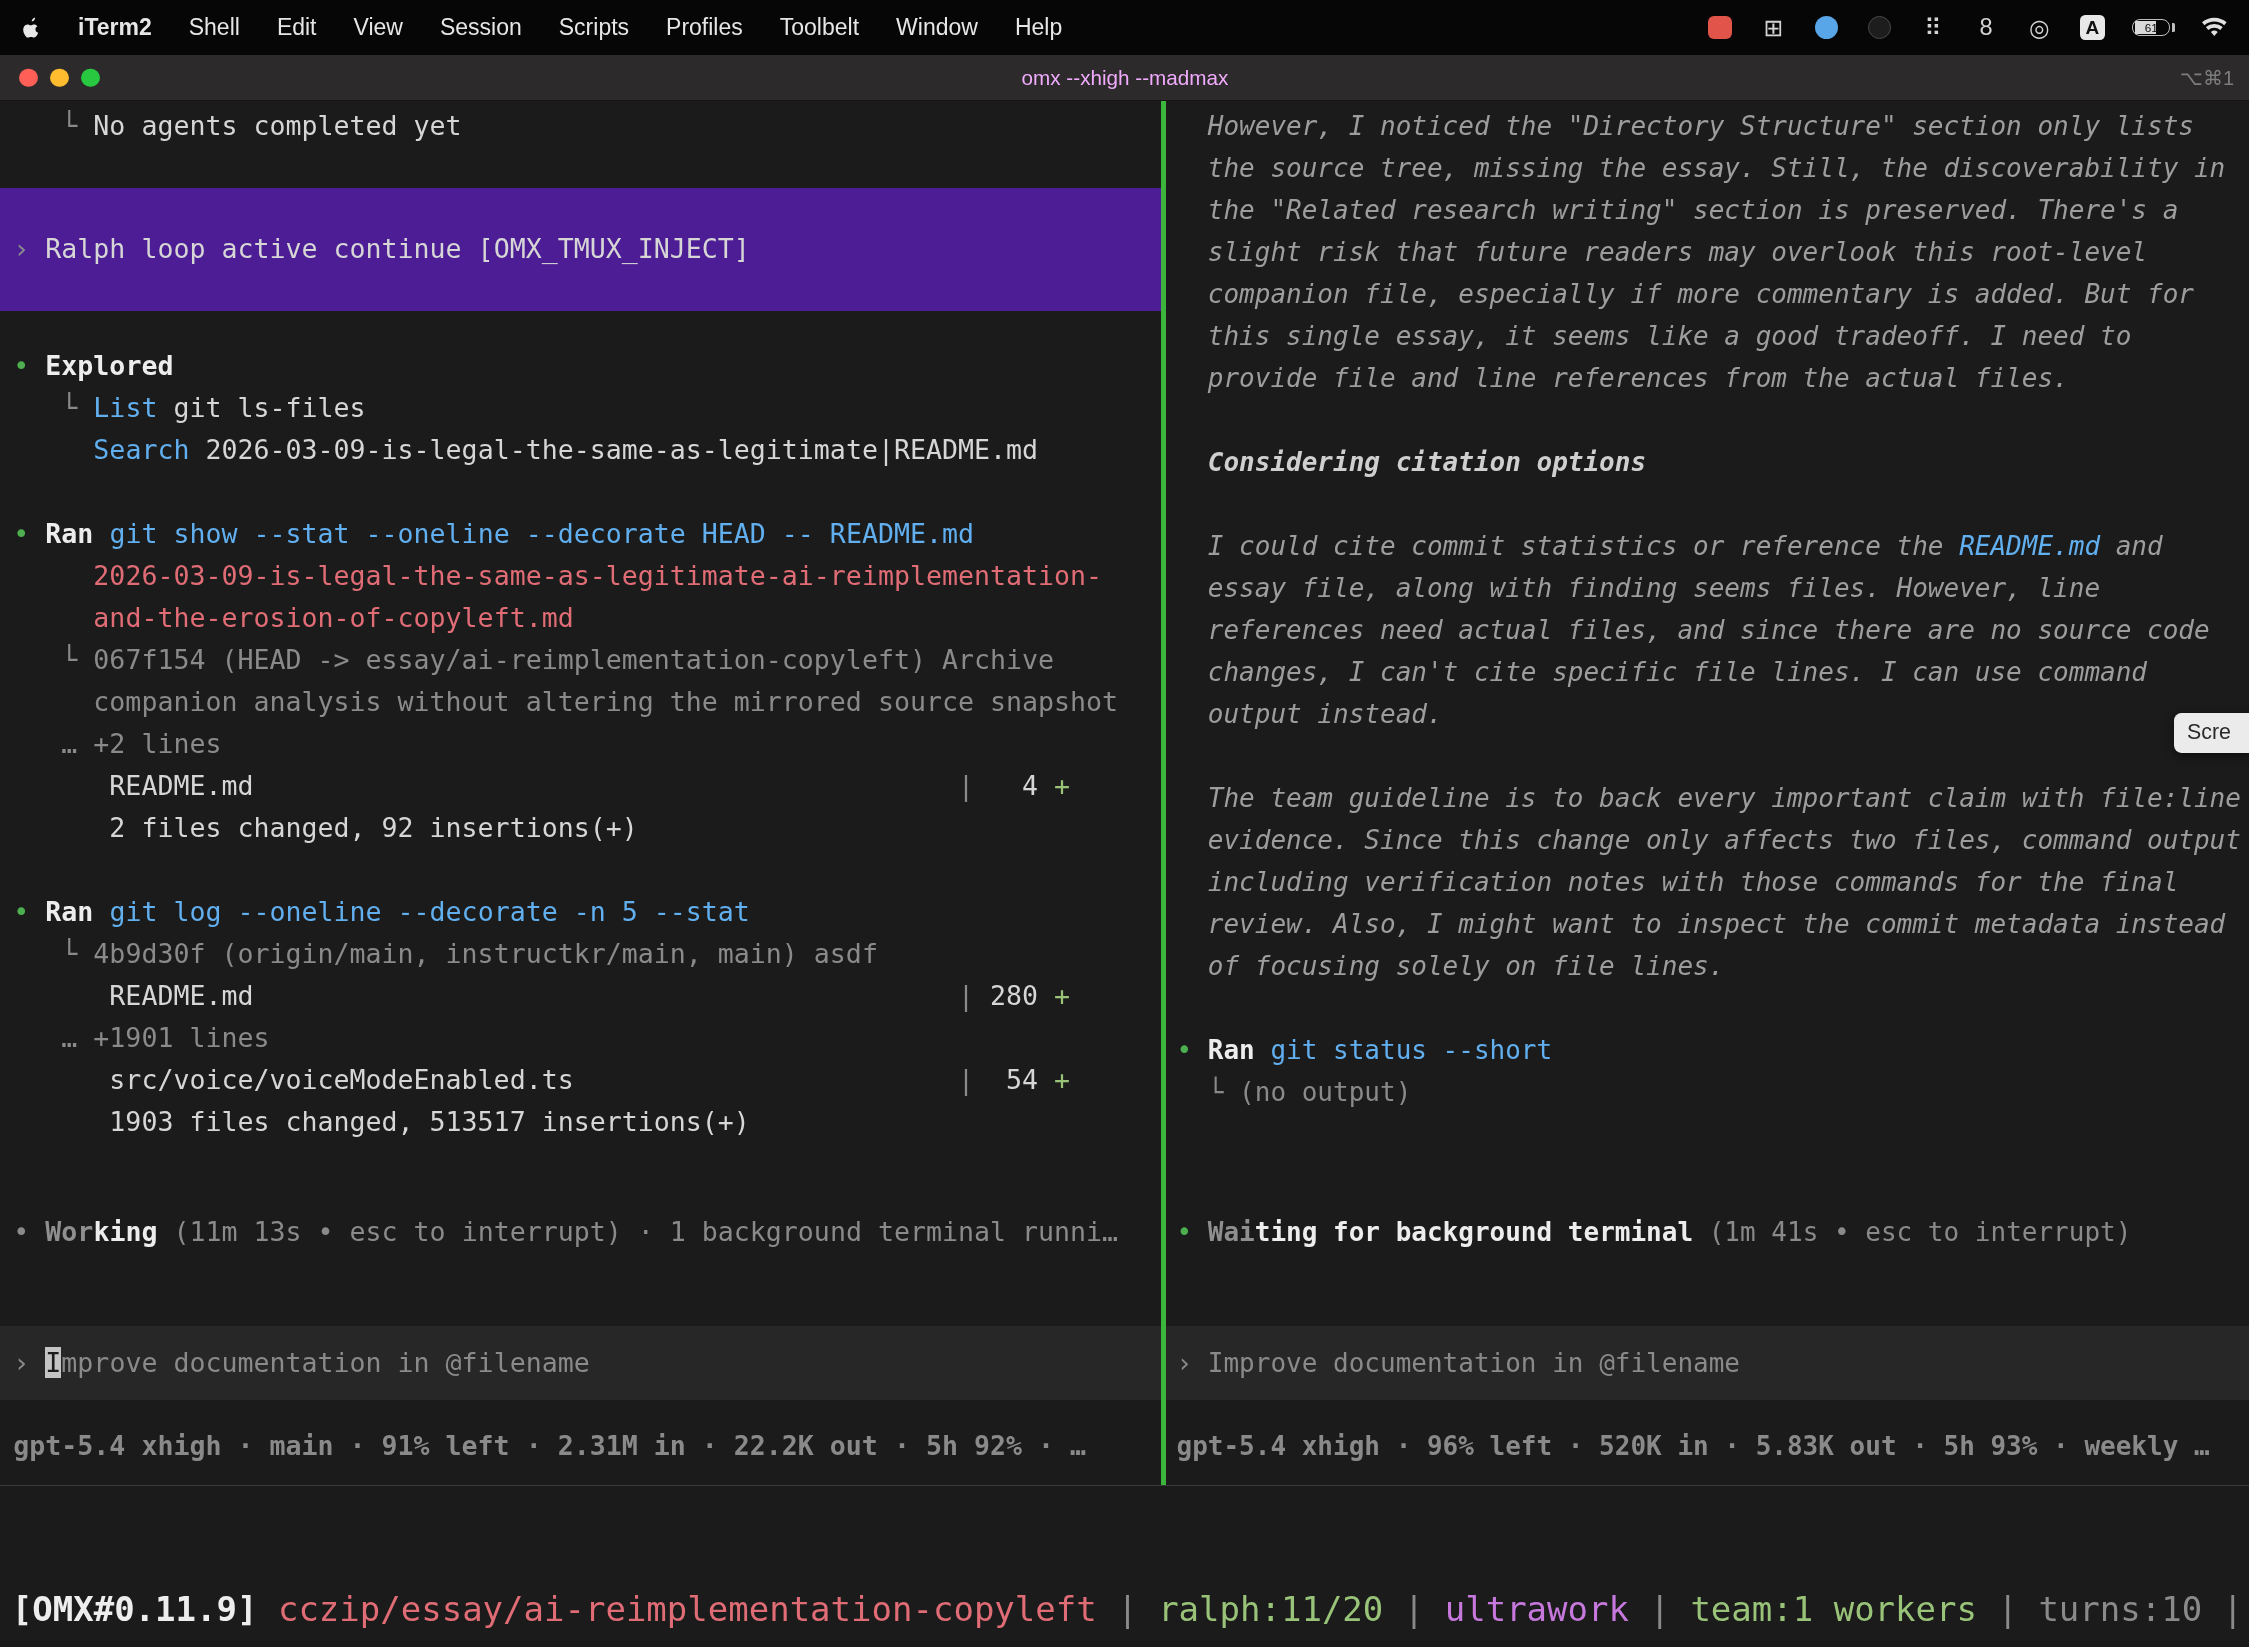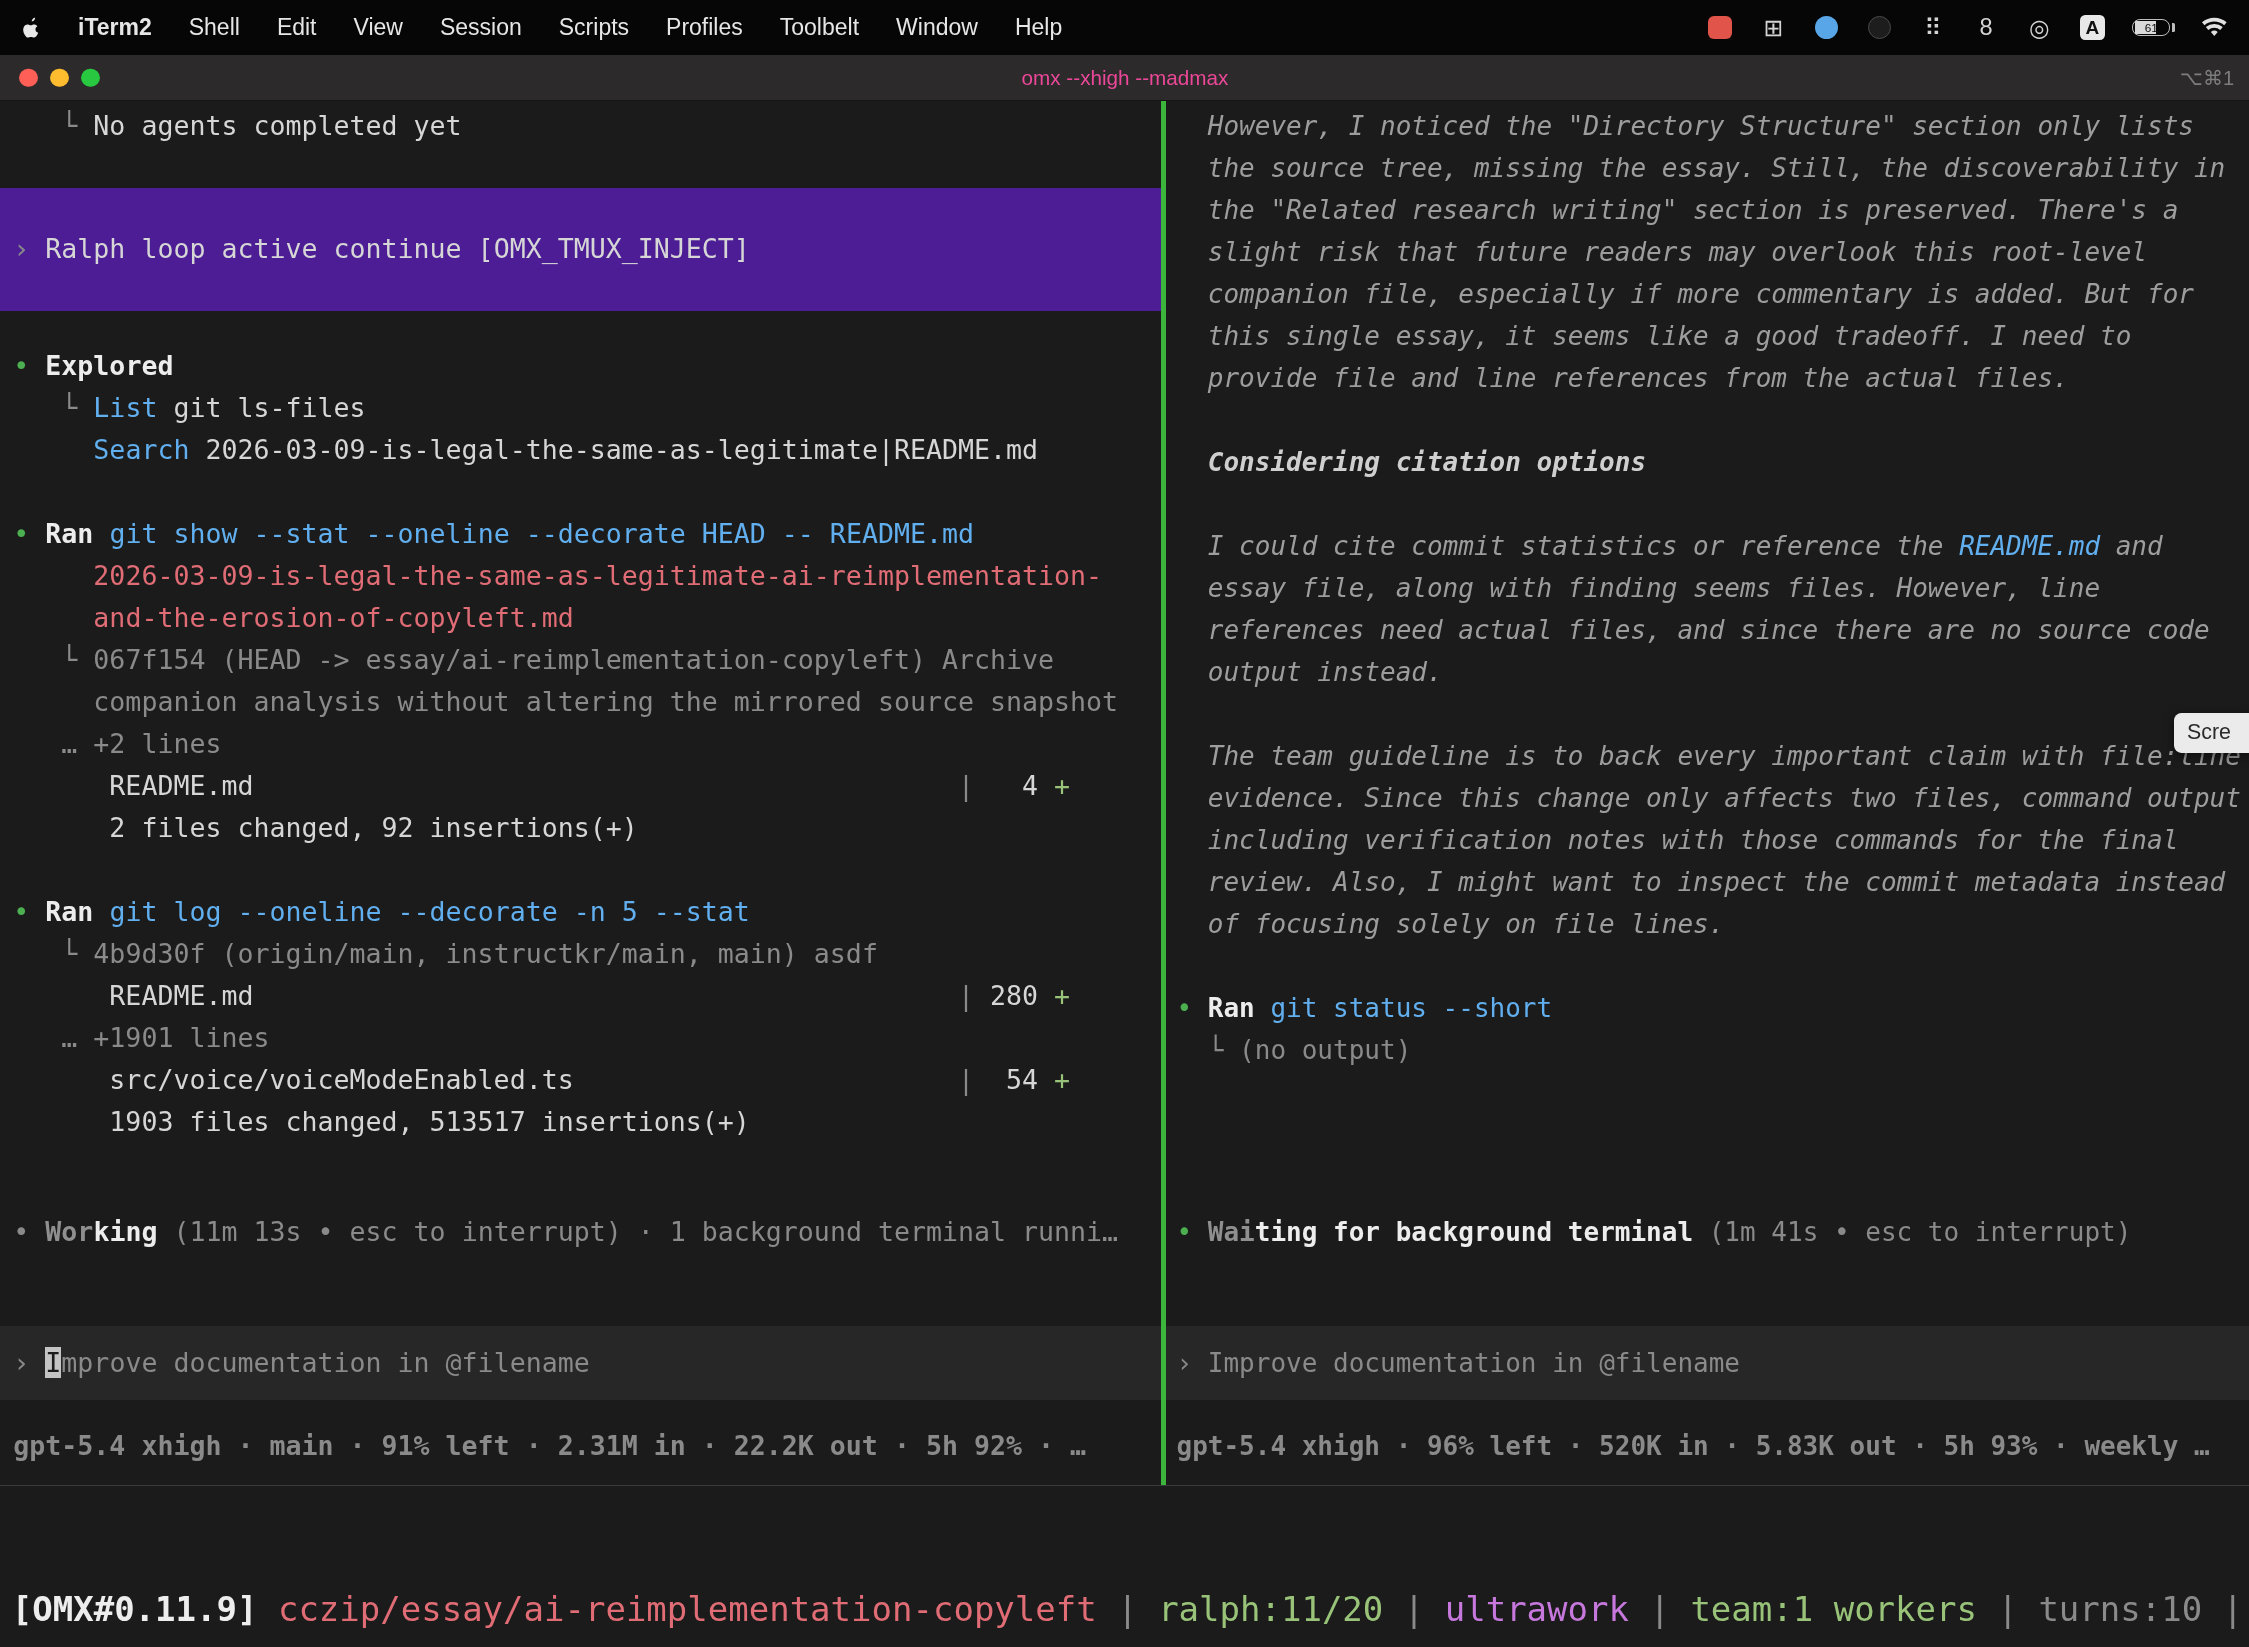--- a/index.html
+++ b/index.html
@@ -25,21 +25,21 @@
   .batt-fill { position:absolute; left:1.5px; top:1.5px; bottom:1.5px; width:58%; background:#d9d9d9; }
   .batt-num { position:absolute; inset:0; display:flex; align-items:center; justify-content:center;
               font-size:11.8px; color:#0d0d0d; font-family:"Liberation Sans",sans-serif; z-index:2; }
   .batt-nub { width:3px; height:8.9px; background:#bdbdbd; border-radius:0 1.5px 1.5px 0; margin-left:1.5px; }
 
   
   .titlebar { height:46px; background:#2c2a2a; position:relative; display:flex; align-items:center; justify-content:center; border-bottom:0.7px solid #151515; }
   .traffic { position:absolute; left:19px; top:50%; transform:translateY(-50%); display:flex; gap:12.5px; }
   .tl { width:18.5px; height:18.5px; border-radius:50%; }
   .tl-red { background:#ff5f57; } .tl-yellow { background:#febc2e; } .tl-green { background:#28c840; }
-  .title-text { color:#ec4899; font:20.7px "Liberation Sans",sans-serif; }
+  .title-text { color:#f0abfc; font:20.7px "Liberation Sans",sans-serif; }
   .title-shortcut { position:absolute; right:16px; color:#7d7d7d; font:20px "Liberation Sans",sans-serif; }
 
   
   .terminal { height:1630px; display:flex; flex-direction:column; background:#1b1b1b; }
   .panes { height:1385px; display:flex; border-bottom:1.5px solid #3a3a3a; }
   .pane { overflow:hidden; display:flex; flex-direction:column; font-size:26.6px; }
   .pane-left { width:1161px; }
   .divider { width:5.2px; background:#3bb53b; }
   .pane-right { flex:1; font-size:26px; }
   .tline { height:42px; line-height:42px; white-space:pre; }
@@ -198,20 +198,21 @@
           <div class="tline"><span class="seg-it">  slight risk that future readers may overlook this root-level</span></div>
           <div class="tline"><span class="seg-it">  companion file, especially if more commentary is added. But for</span></div>
           <div class="tline"><span class="seg-it">  this single essay, it seems like a good tradeoff. I need to</span></div>
           <div class="tline"><span class="seg-it">  provide file and line references from the actual files.</span></div>
           <div class="tline">&nbsp;</div>
           <div class="tline"><span class="seg-itb">  Considering citation options</span></div>
           <div class="tline">&nbsp;</div>
           <div class="tline"><span class="seg-it">  I could cite commit statistics or reference the </span><span class="seg-lk">README.md</span><span class="seg-it"> and</span></div>
           <div class="tline"><span class="seg-it">  essay file, along with finding seems files. However, line</span></div>
           <div class="tline"><span class="seg-it">  references need actual files, and since there are no source code</span></div>
+          <div class="tline"><span class="seg-it">  changes, I can't cite specific file lines. I can use command</span></div>
           <div class="tline"><span class="seg-it">  output instead.</span></div>
           <div class="tline">&nbsp;</div>
           <div class="tline"><span class="seg-it">  The team guideline is to back every important claim with file:line</span></div>
           <div class="tline"><span class="seg-it">  evidence. Since this change only affects two files, command output</span></div>
           <div class="tline"><span class="seg-it">  including verification notes with those commands for the final</span></div>
           <div class="tline"><span class="seg-it">  review. Also, I might want to inspect the commit metadata instead</span></div>
           <div class="tline"><span class="seg-it">  of focusing solely on file lines.</span></div>
           <div class="tline">&nbsp;</div>
           <div class="tline"><span class="seg-g">• </span><span class="seg-b">Ran</span><span class="seg-cy"> git status --short</span></div>
           <div class="tline"><span class="seg-dim">  └ (no output)</span></div>

